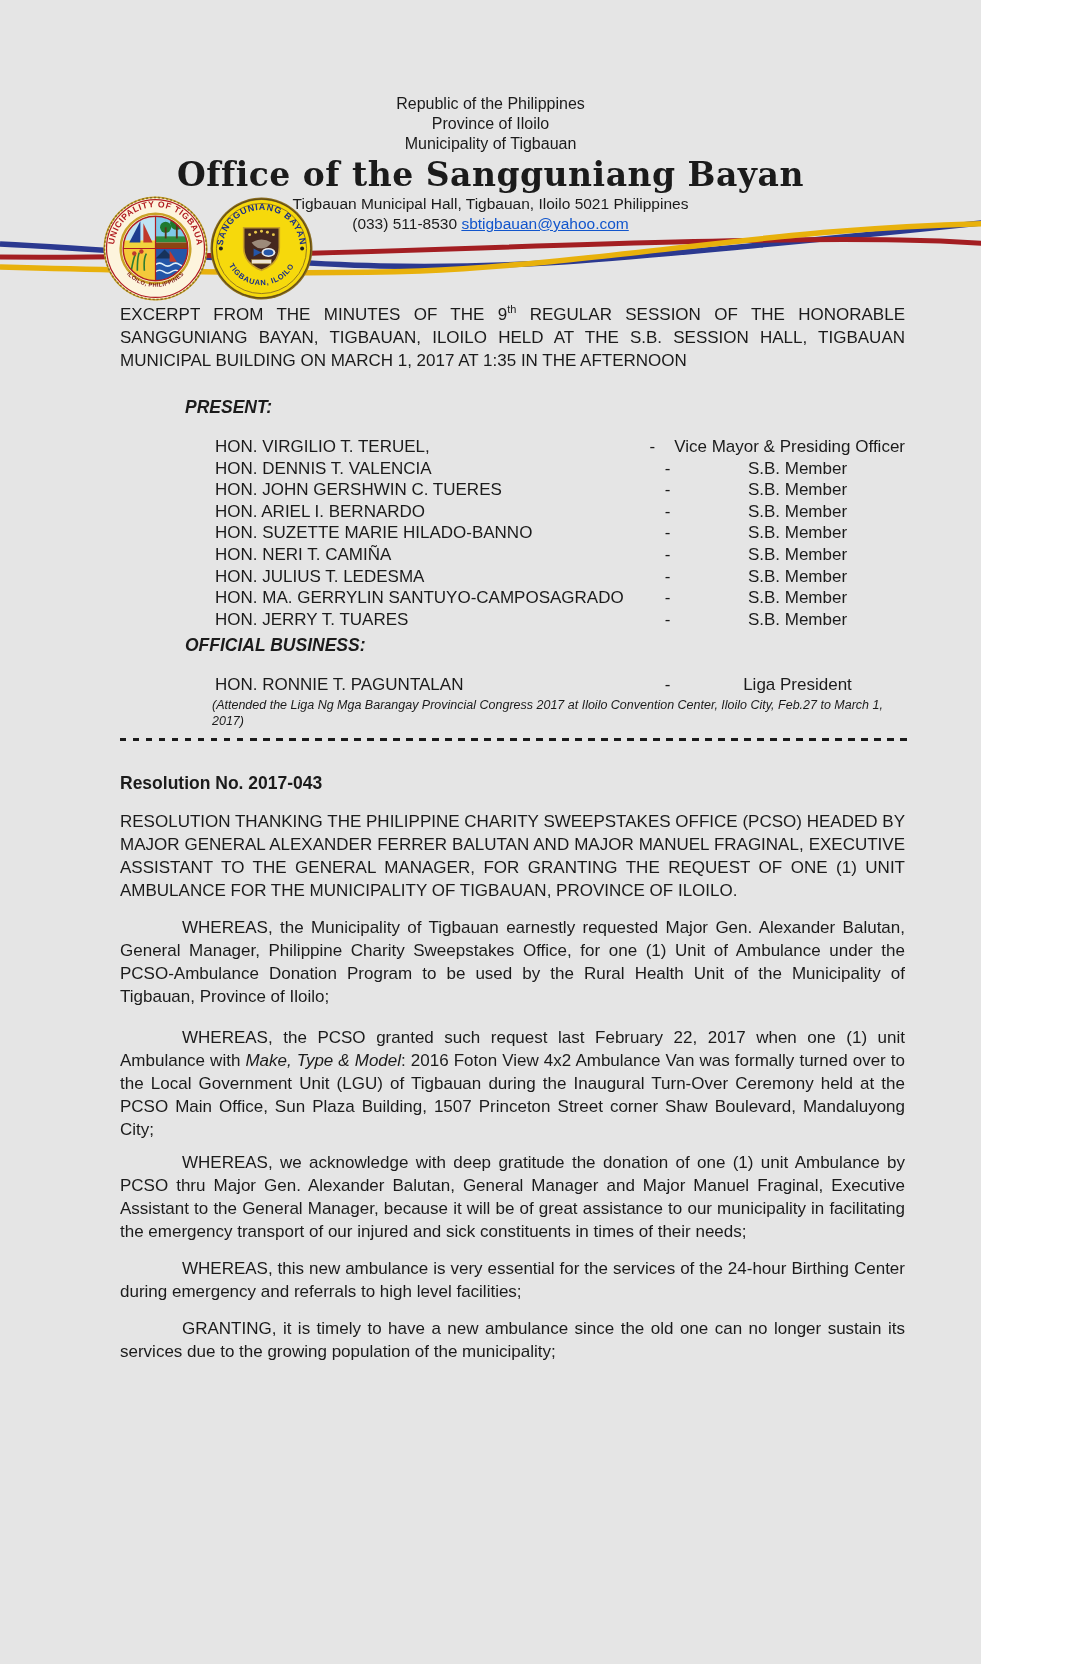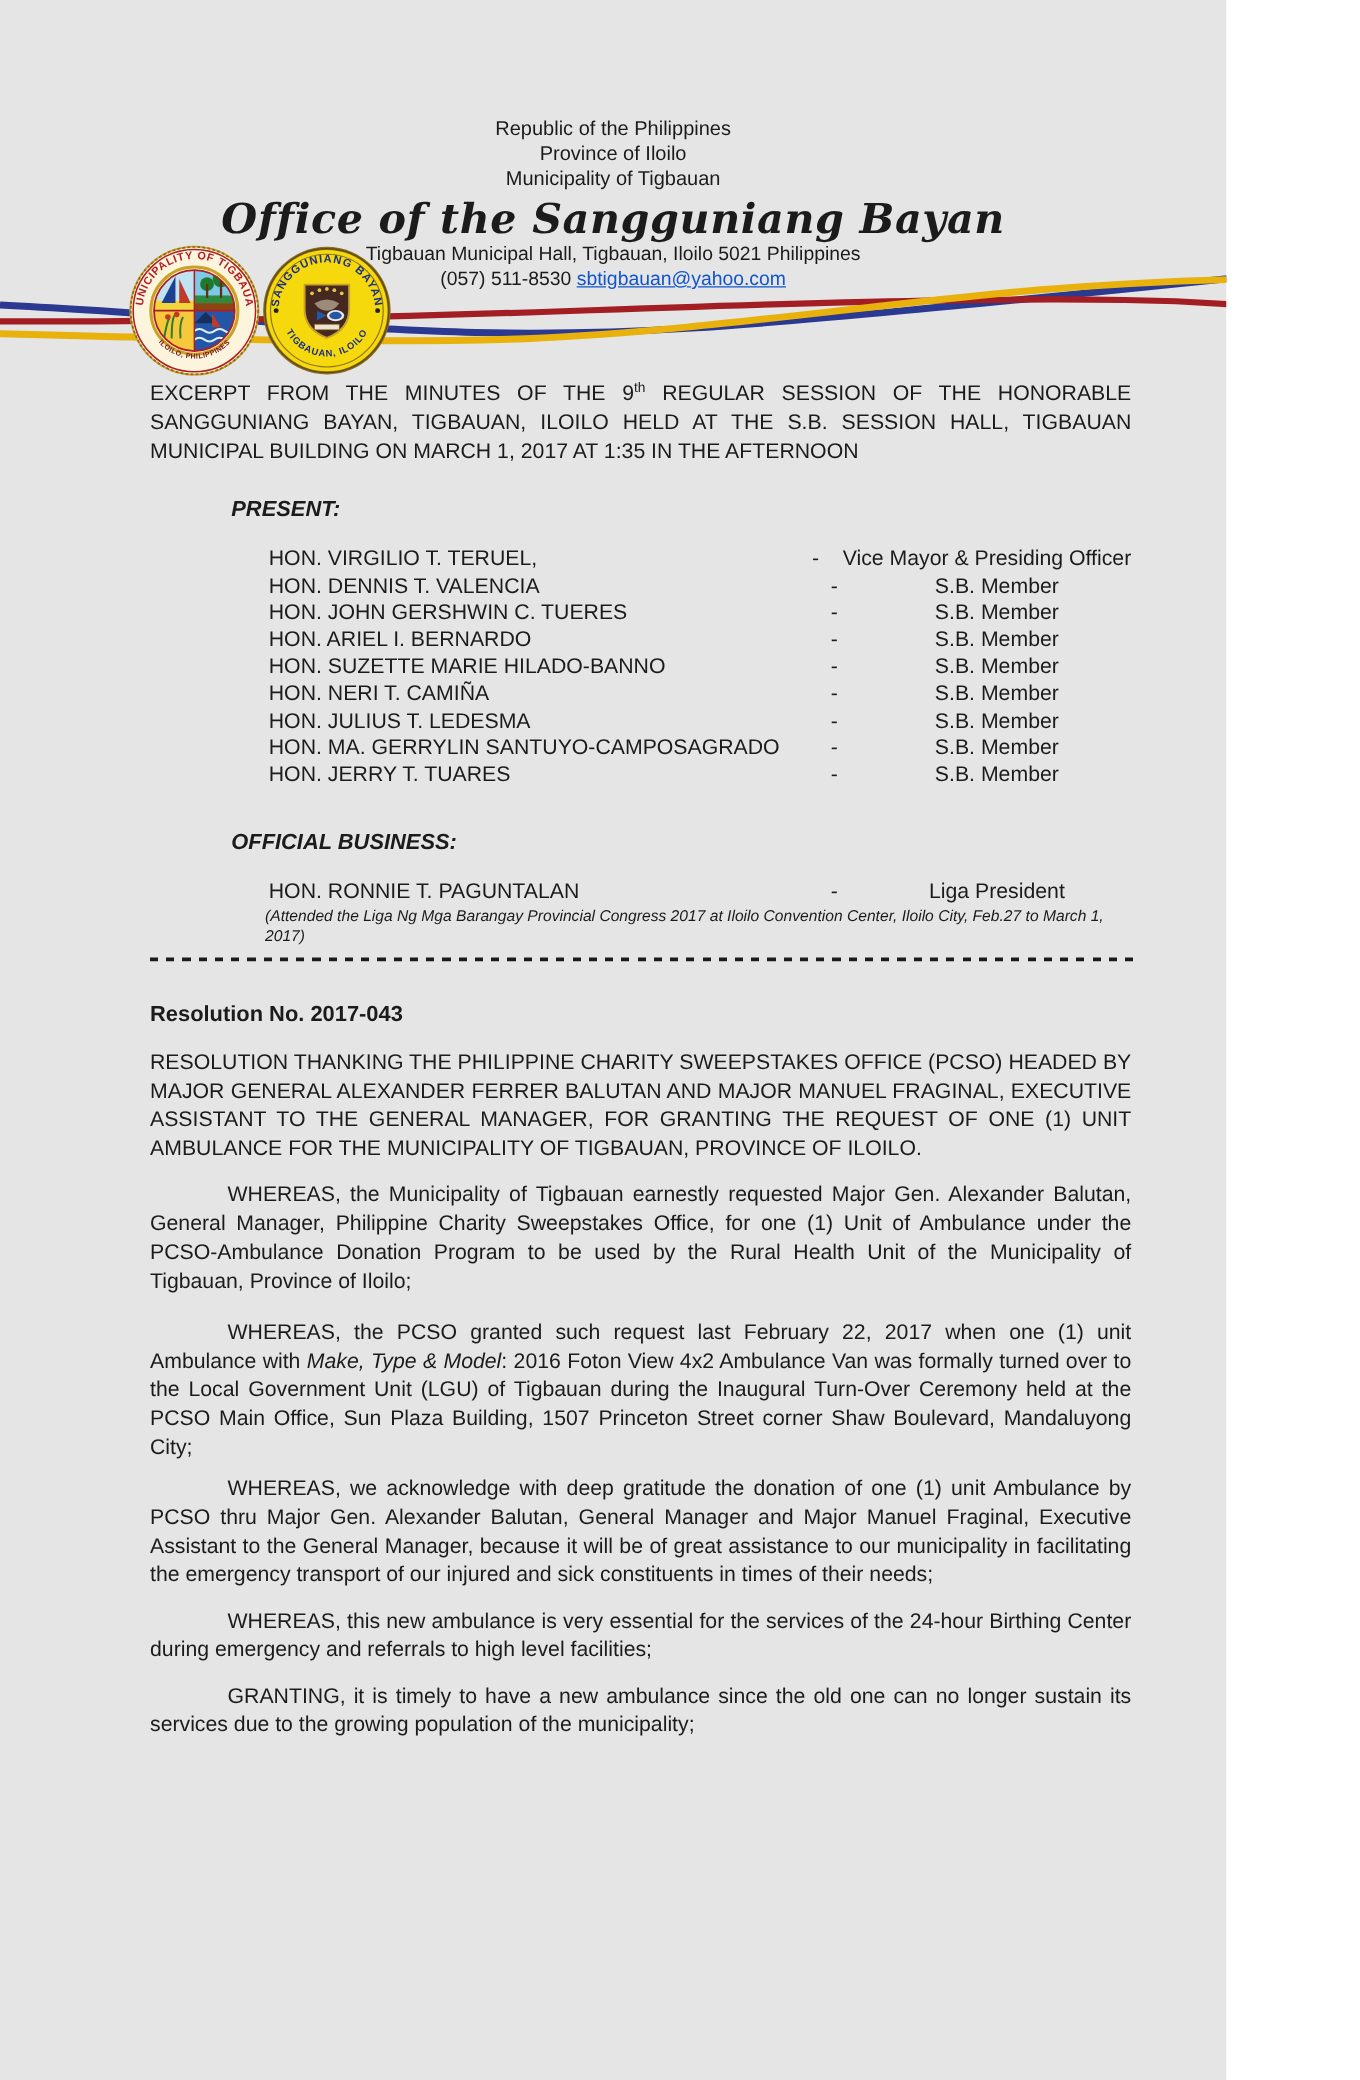--- a/index.html
+++ b/index.html
@@ -4,21 +4,21 @@
 <style>
   html,body { margin:0; padding:0; background:#ffffff; }
   .page {
     position:relative; width:981px; height:1664px; background:#e5e5e5;
     font-family:"Liberation Sans", sans-serif; color:#1b1b1b; overflow:hidden;
   }
   
   .header { position:absolute; top:94px; left:0; width:100%; text-align:center; }
   .h-small { font-size:16px; line-height:20px; }
   .h-office {
-    font-family:"DejaVu Serif", serif; font-style:italic; font-weight:bold;
+    font-family:"DejaVu Serif", serif; font-weight:bold;
     font-size:33px; line-height:38px; letter-spacing:0.5px; margin-top:2px;
   }
   .h-addr { font-size:15.5px; line-height:20px; }
   .email { color:#1155cc; text-decoration:underline; }
   
   .ribbon { position:absolute; top:205px; left:0; width:1088px; height:95px; }
   .seal { position:absolute; top:196px; }
   .seal-1 { left:103px; width:105px; height:105px; }
   .seal-2 { left:210px; width:103px; height:105px; }
   
@@ -28,21 +28,21 @@
   sup.ord { font-size:11px; line-height:0; }
   .sec-heading {
     font-weight:bold; font-style:italic; font-size:17.5px;
     margin-left:65px; margin-top:24px; line-height:22px;
   }
   .member-list { margin-top:18px; }
   .member-row { display:flex; font-size:17px; line-height:21.6px; margin-left:95px; }
   .member-name { width:430px; }
   .member-dash { width:45px; text-align:center; }
   .member-pos { flex:1; text-align:center; white-space:nowrap; }
-  .ob-heading { margin-top:32px; }
+  .ob-heading { margin-top:4px; }
   .ob-row { margin-top:18px; }
   .attend-note {
     margin-left:92px; margin-top:1px; font-size:12.5px; font-style:italic; line-height:16px;
   }
   .dashes {
     margin-top:9px; height:3.2px; width:788px;
     background:repeating-linear-gradient(to right, #1b1b1b 0 6.5px, transparent 6.5px 13px);
   }
   .res-number { margin-top:31px; text-align:left; font-weight:bold; font-size:17.5px; line-height:22px; }
   .res-title { margin-top:16px; }
@@ -54,21 +54,21 @@
 <body>
 
 <div class="page">
 
   <div class="header">
     <div class="h-small">Republic of the Philippines</div>
     <div class="h-small">Province of Iloilo</div>
     <div class="h-small">Municipality of Tigbauan</div>
     <div class="h-office">Office of the Sangguniang Bayan</div>
     <div class="h-addr">Tigbauan Municipal Hall, Tigbauan, Iloilo 5021 Philippines</div>
-    <div class="h-addr"><span>(057) 511-8530 </span><a class="email" href="#">sbtigbauan@yahoo.com</a></div>
+    <div class="h-addr"><span>(033) 511-8530 </span><a class="email" href="#">sbtigbauan@yahoo.com</a></div>
   </div>
 
   <svg class="ribbon" viewBox="0 0 1088 95" preserveAspectRatio="none">
     <path d="M 0,39 C 140,46 260,58 380,61 C 520,64 620,53 760,40 C 880,29 990,17 1088,7" fill="none" stroke="#2b3990" stroke-width="5.5"></path>
     <path d="M 0,52 C 150,53 300,49 450,44 C 620,38 780,33 900,35 C 980,36 1040,43 1088,48" fill="none" stroke="#a31e22" stroke-width="5"></path>
     <path d="M 0,62 C 150,66 300,70 420,66 C 560,60 700,38 830,27 C 930,19 1020,17 1088,18" fill="none" stroke="#e8b10c" stroke-width="5.5"></path>
   </svg>
 
   <svg class="seal seal-1" viewBox="0 0 104 104">
     <circle cx="52" cy="52" r="51.5" fill="#c9a227"></circle>

